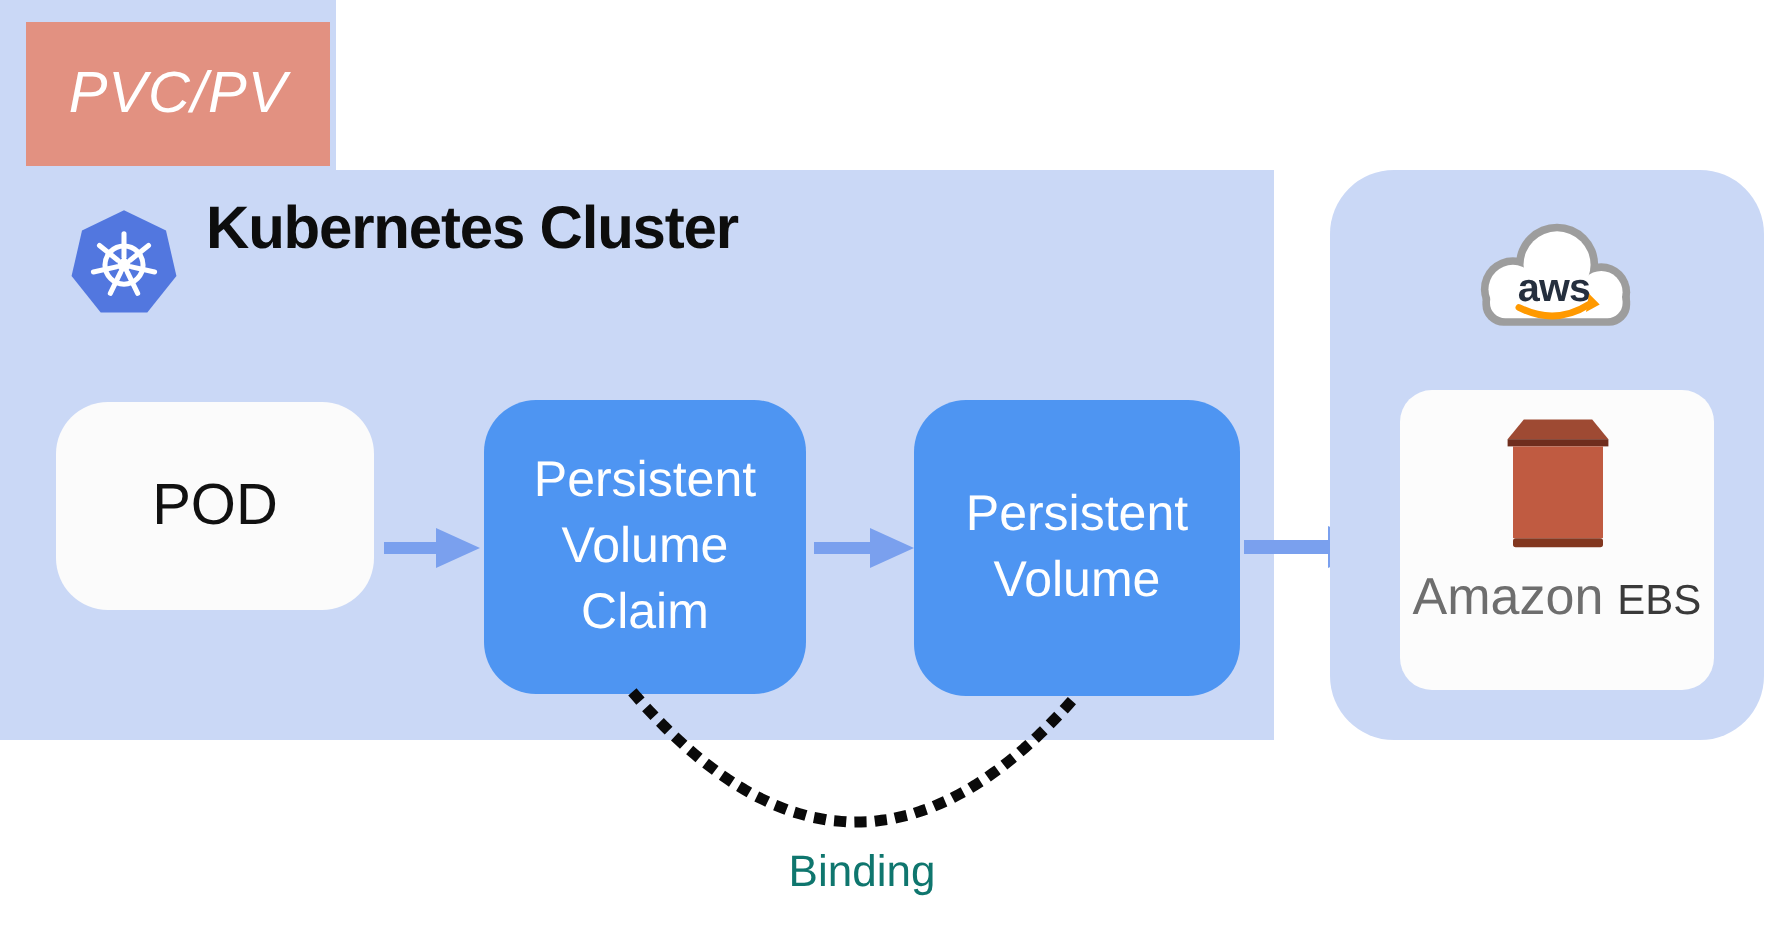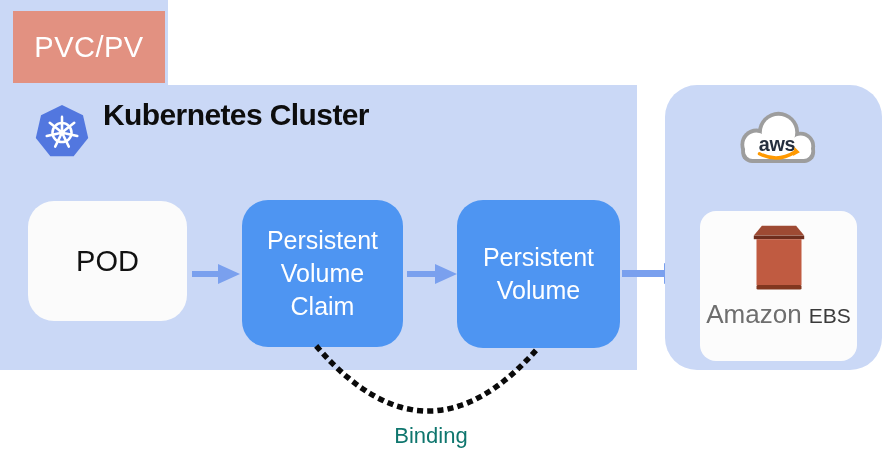--- a/index.html
+++ b/index.html
@@ -14,56 +14,57 @@
   .abs { position: absolute; }
 
   
   .tab-bg   { left: 0; top: 0; width: 168px; height: 96px; background: var(--panel-bg, #CAD8F6); }
   .tab-label{
     left: 13px; top: 11px; width: 152px; height: 72px;
     background: var(--tag-bg, #E29181);
     color: #ffffff; font-size: 29px; font-weight: 400;
     display: flex; align-items: center; justify-content: center;
     letter-spacing: 0.5px;
+    font-style: italic;
   }
 
   
   .cluster  { left: 0; top: 85px; width: 637px; height: 285px; background: var(--panel-bg, #CAD8F6); }
   .k8s-logo { left: 34px; top: 103px; width: 56px; height: 58px; }
   .cluster-title {
     left: 103px; top: 98px;
     font-size: 30px; font-weight: 700; color: #0d0d0d; letter-spacing: -0.6px;
     white-space: nowrap;
   }
 
   
   .node {
     border-radius: 26px;
     display: flex; align-items: center; justify-content: center;
     text-align: center; white-space: pre-line;
   }
-  .pod  { left: 28px;  top: 201px; width: 159px; height: 120px; background: var(--pod-bg, #FBFBFB);
+  .pod  { left: 28px;  top: 201px; width: 159px; height: 104px; background: var(--pod-bg, #FBFBFB);
           color: #111111; font-size: 29px; }
   .pvc  { left: 242px; top: 200px; width: 161px; height: 147px; background: var(--node-blue, #4E95F2);
           color: #ffffff; font-size: 25px; line-height: 33px; }
   .pv   { left: 457px; top: 200px; width: 163px; height: 148px; background: var(--node-blue, #4E95F2);
           color: #ffffff; font-size: 25px; line-height: 33px; }
 
   .arrow svg { display: block; width: 100%; height: 100%; }
   .arrow1 { left: 192px; top: 264px; width: 48px; height: 20px; }
   .arrow2 { left: 407px; top: 264px; width: 50px; height: 20px; }
   .arrow3 { left: 622px; top: 263px; width: 66px; height: 21px; }
 
   
   .aws-panel { left: 665px; top: 85px; width: 217px; height: 285px; background: var(--panel-bg, #CAD8F6); border-radius: 32px; }
   .aws-cloud { left: 66px; top: 20px; width: 92px; height: 64px; }
   .ebs-card  {
     left: 35px; top: 110px; width: 157px; height: 150px;
     background: #FCFCFC; border-radius: 16px;
-    display: flex; flex-direction: column; align-items: center; margin-top: 16px;
+    display: flex; flex-direction: column; align-items: center;
   }
   .ebs-icon  { margin-top: 12px; width: 60px; height: 72px; }
   .ebs-caption { margin-top: 4px; display: flex; align-items: baseline; gap: 7px; white-space: nowrap; }
   .ebs-caption .amazon { font-size: 26px; color: var(--ebs-text-gray, #6E6E6E); font-weight: 400; }
   .ebs-caption .abbr   { font-size: 21px; color: var(--ebs-text-dark, #3A3A3A); font-weight: 400; }
 
   
   .binding-overlay { left: 0; top: 0; width: 892px; height: 470px; pointer-events: none; }
   .binding-label {
     left: 331px; top: 423px; width: 200px;

